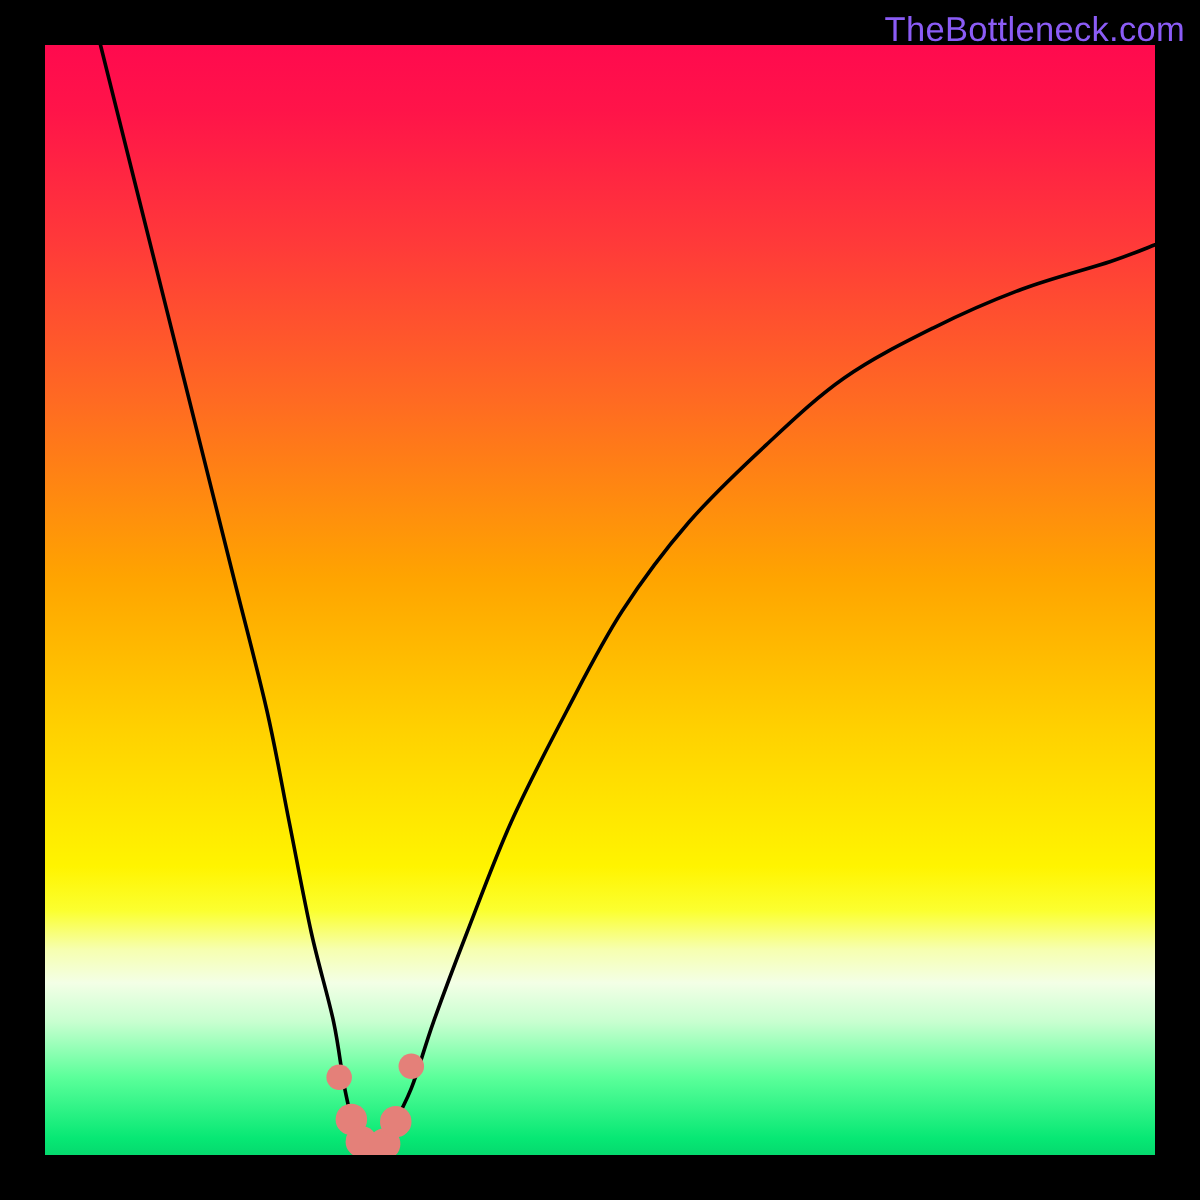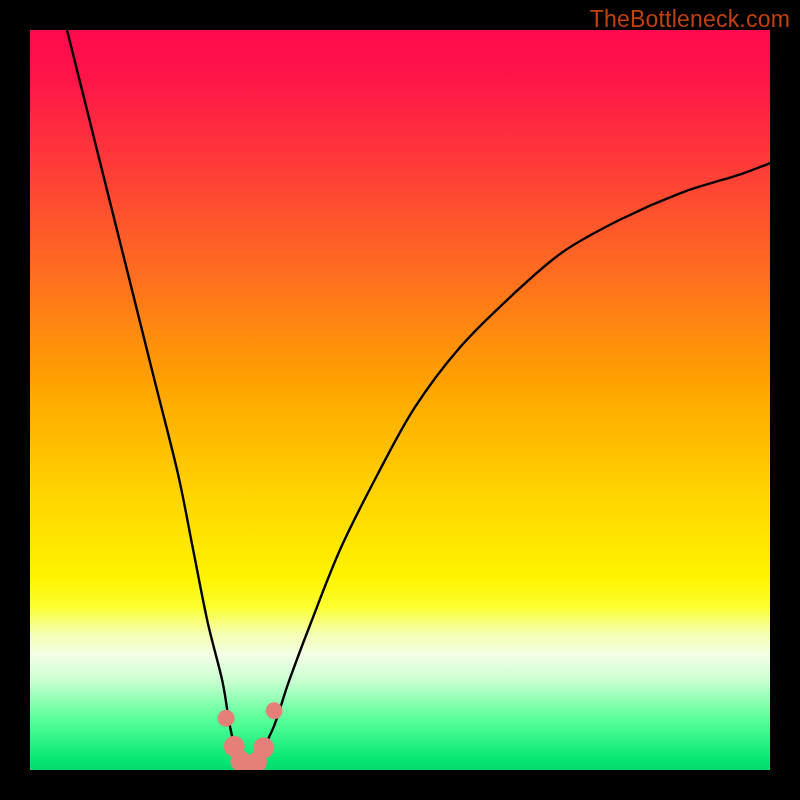--- a/index.html
+++ b/index.html
@@ -16,21 +16,21 @@
     left: 30px;
     top: 30px;
     width: 740px;
     height: 740px;
     background: #000;
   }
   .watermark {
     position: absolute;
     top: 6px;
     right: 10px;
-    color: #c2410c;
+    color: #8b5cf6;
     font-size: 23px;
     letter-spacing: 0.2px;
     font-weight: 500;
   }
   svg {
     display: block;
   }
 </style>
 </head>
 <body>

